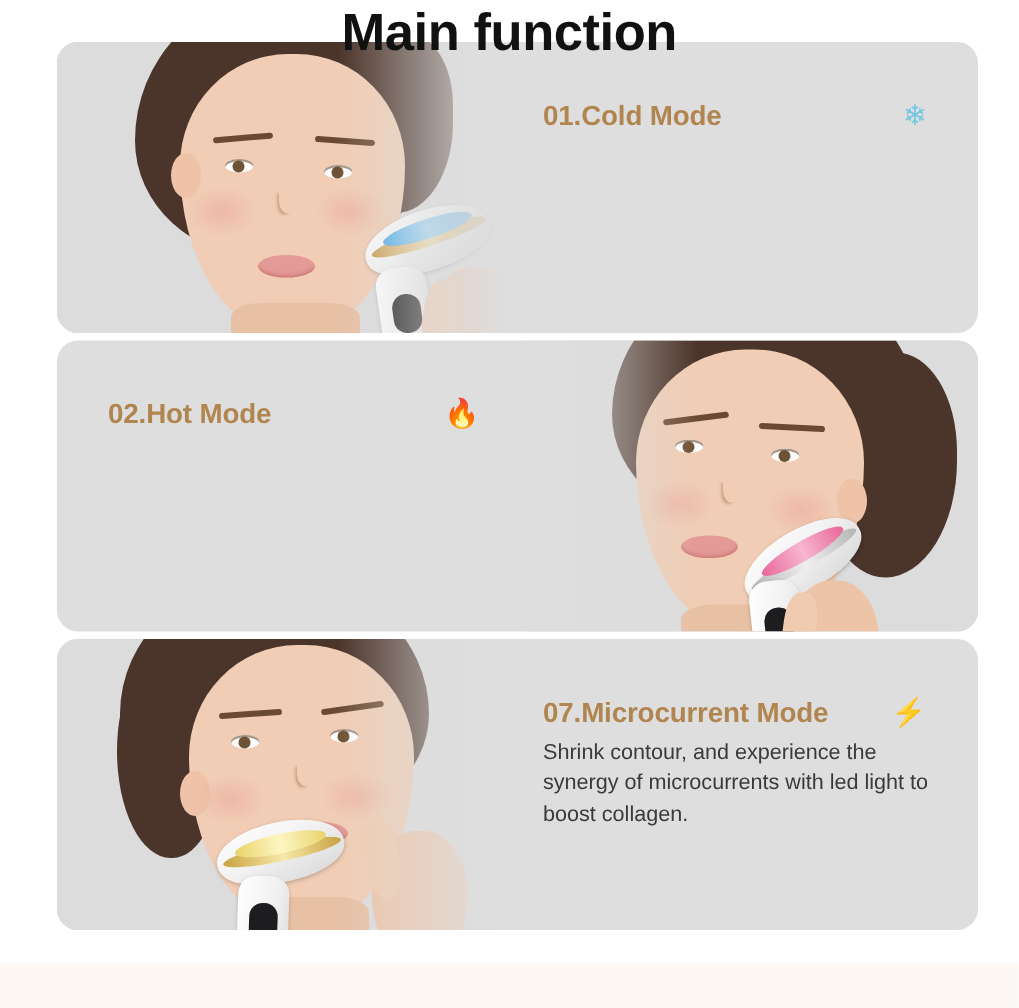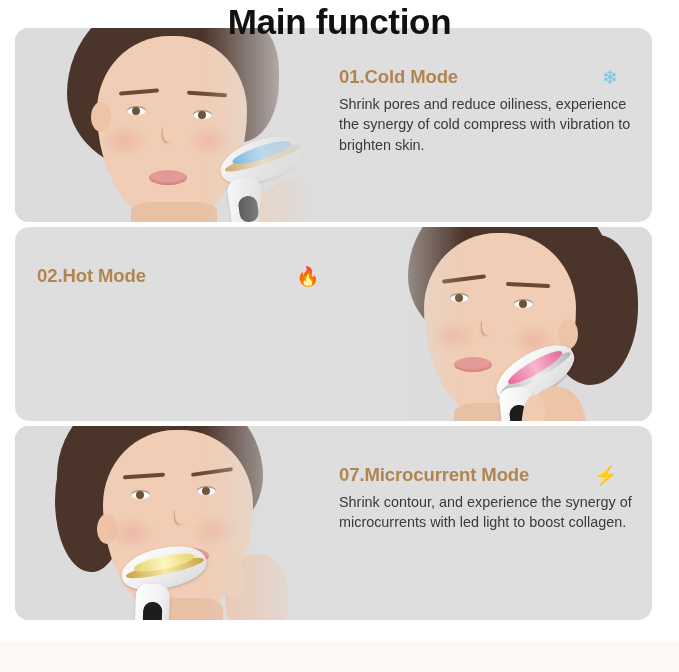--- a/index.html
+++ b/index.html
@@ -33,21 +33,21 @@
     z-index: 3;
   }
 
   .cards {
     position: relative;
     z-index: 2;
   }
 
   .card {
     position: relative;
-    margin: 0 27px 5px 15px;
+    margin: 0 27px 5px 38px;
     height: 194px;
     border-radius: 14px;
     overflow: hidden;
     background: #dedede;
     display: flex;
   }
   .card.reverse { flex-direction: row-reverse; }
 
   
   .photo {
@@ -175,21 +175,21 @@
     border-radius: 40% 40% 50% 50%;
     background: #f1cbaf;
   }
 
   
   .text-col {
     flex: 1;
     padding: 38px 20px 0 22px;
     position: relative;
   }
-  .card.reverse .text-col { padding-left: 22px; padding-right: 16px; }
+  .card.reverse .text-col { padding-left: 34px; padding-right: 16px; }
 
   .head-row {
     display: flex;
     align-items: center;
     justify-content: space-between;
     padding-right: 14px;
   }
   .mode-title {
     font-size: 18.5px;
     font-weight: bold;
@@ -255,21 +255,20 @@
       </div>
       <div class="hand" style="left:248px; top:150px; width:62px; height:80px;"></div>
       <div class="finger" style="left:244px; top:158px; width:22px; height:50px; transform:rotate(10deg);"></div>
     </div>
 
     <div class="text-col">
       <div class="head-row">
         <div class="mode-title">01.Cold Mode</div>
         <div class="mode-icon icon-snow">❄</div>
       </div>
-      <div class="mode-desc">Shrink pores and reduce oiliness, experience the synergy of cold compress with vibration to brighten skin.</div>
     </div>
   </div>
 
   <div class="card reverse">
 
     <div class="photo fade-left">
       <div class="ph-bg"></div>
       <div class="hair" style="left:58px; top:-46px; width:204px; height:170px;"></div>
       <div class="hair" style="left:196px; top:8px; width:92px; height:150px; border-radius:46% 44% 52% 48%;"></div>
       <div class="face" style="left:74px; top:6px; width:152px; height:188px;"></div>

